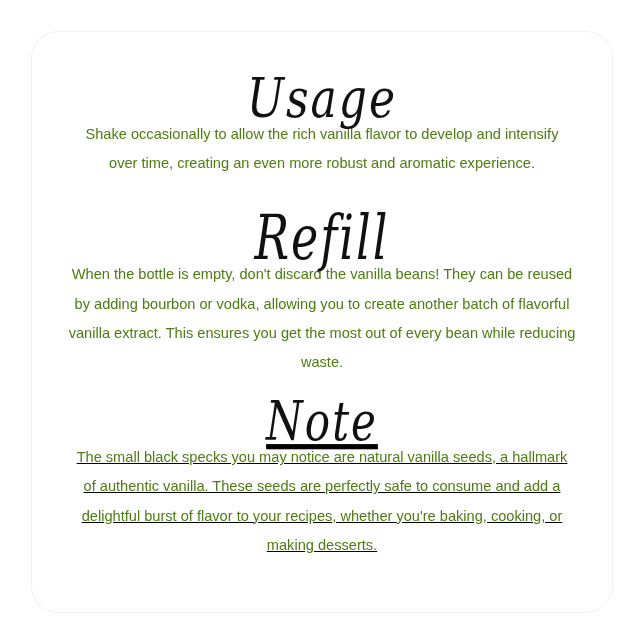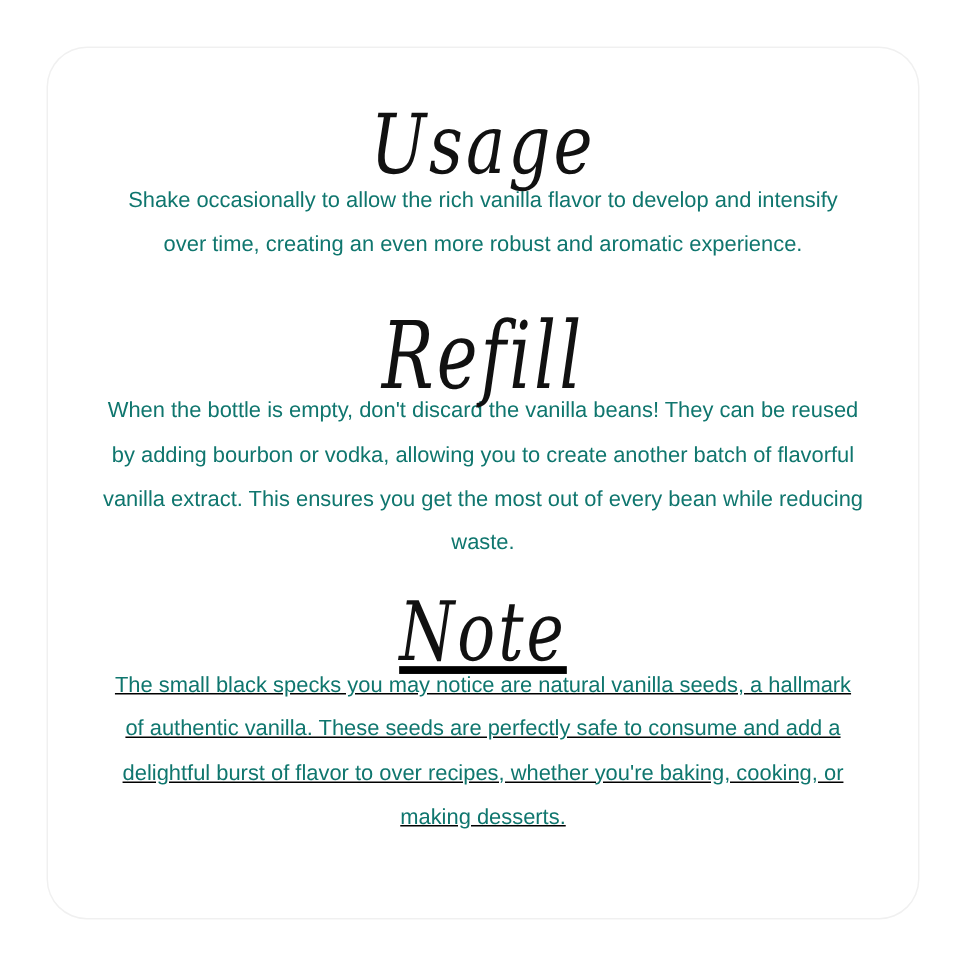--- a/index.html
+++ b/index.html
@@ -57,21 +57,21 @@
     transform: scaleY(1.35);
   }
   .heading-note {
     font-size: 42px;
     margin-top: 6px;
     transform: scaleY(1.3);
   }
 
   .para {
     text-align: center;
-    color: #0f766e;
+    color: #4d7c0f;
     font-size: 14.6px;
     line-height: 2.0;
     padding: 0 44px;
     box-sizing: border-box;
     font-family: "Liberation Sans", sans-serif;
   }
 
   .block-usage { margin-top: 22px; }
   .block-refill { margin-top: 36px; }
   .block-note { margin-top: 24px; text-decoration: underline; }
@@ -94,17 +94,17 @@
       <div class="para">Shake occasionally to allow the rich vanilla flavor to develop and intensify over time, creating an even more robust and aromatic experience.</div>
     </div>
 
     <div class="block-refill">
       <div class="heading heading-refill">Refill</div>
       <div class="para">When the bottle is empty, don't discard the vanilla beans! They can be reused by adding bourbon or vodka, allowing you to create another batch of flavorful vanilla extract. This ensures you get the most out of every bean while reducing waste.</div>
     </div>
 
     <div class="block-note">
       <div class="heading heading-note">Note</div>
-      <div class="para">The small black specks you may notice are natural vanilla seeds, a hallmark of authentic vanilla. These seeds are perfectly safe to consume and add a delightful burst of flavor to over recipes, whether you're baking, cooking, or making desserts.</div>
+      <div class="para">The small black specks you may notice are natural vanilla seeds, a hallmark of authentic vanilla. These seeds are perfectly safe to consume and add a delightful burst of flavor to your recipes, whether you're baking, cooking, or making desserts.</div>
     </div>
 
   </div>
 </div>
 
 </body></html>

